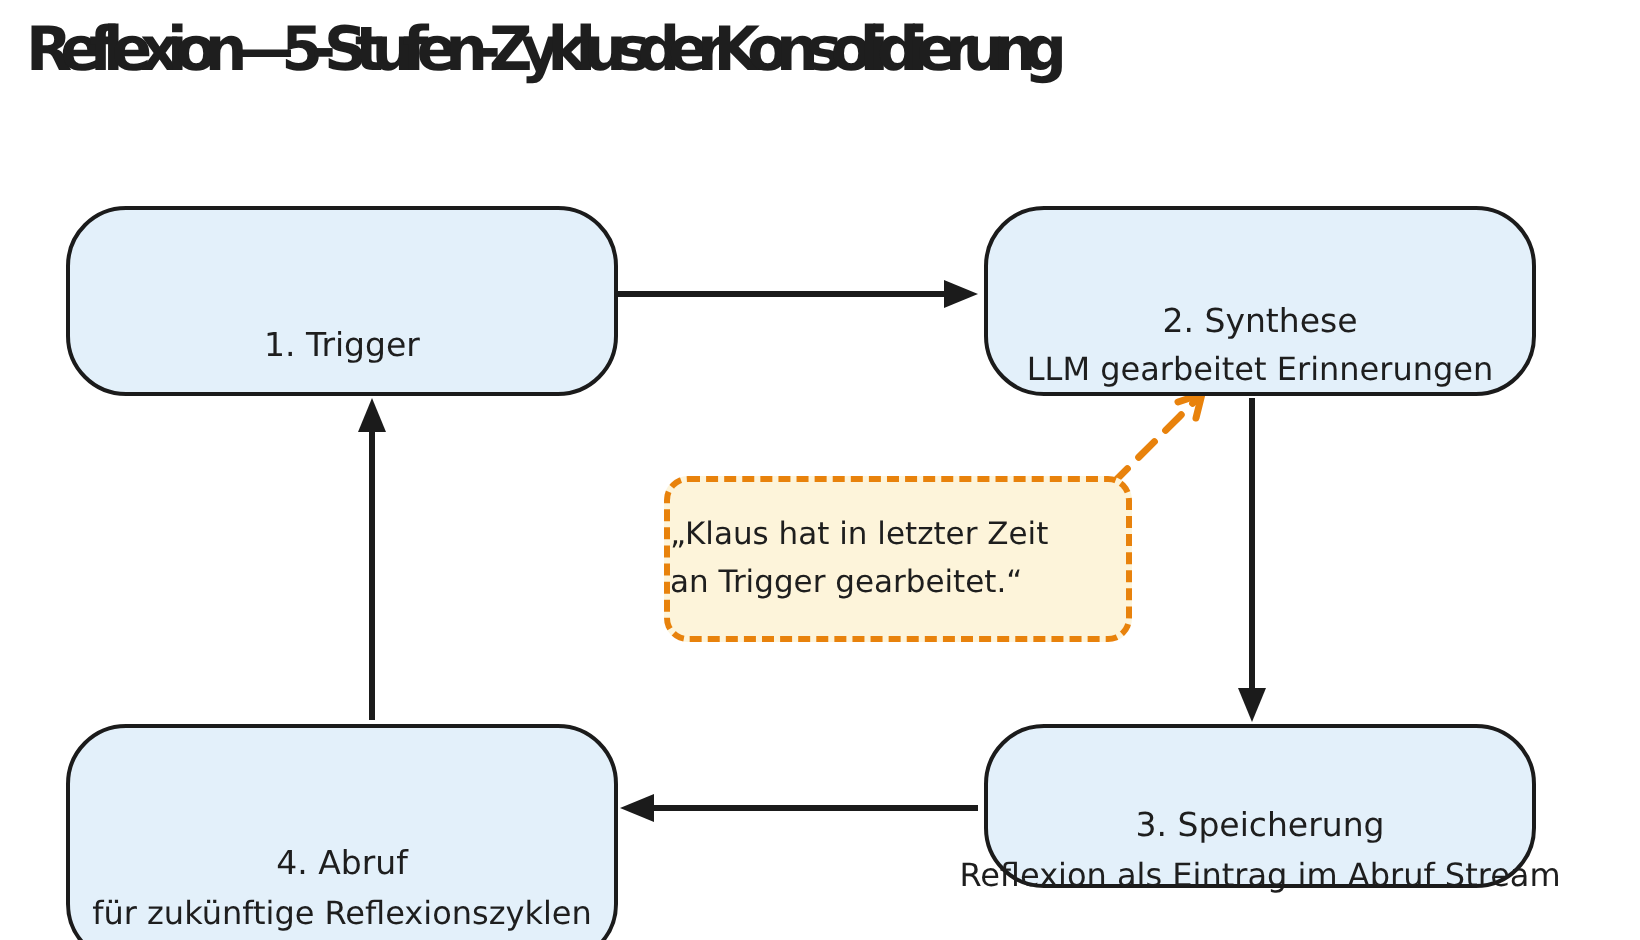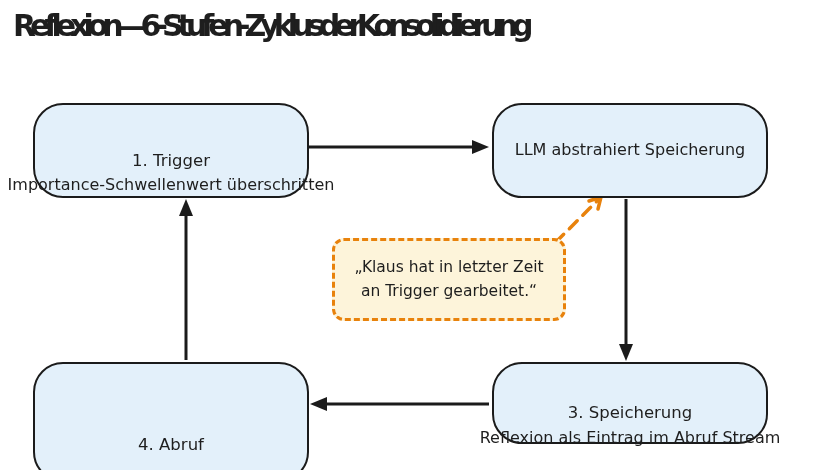--- a/index.html
+++ b/index.html
@@ -35,30 +35,30 @@
   .node-2{left:492px;top:103px;}
   .node-3{left:492px;top:362px;height:82px;}
   .node-4{left:33px;top:362px;height:120px;}
 
   .note{
     position:absolute;z-index:3;
     left:332px;top:238px;width:234px;height:83px;
     background:var(--note-fill);
     border:3.5px dashed var(--accent);
     border-radius:12px;
-    display:flex;flex-direction:column;align-items:center;justify-content:center;
+    display:flex;flex-direction:column;align-items:flex-start;justify-content:center;
     text-align:center;font-size:15.5px;line-height:1.5;
   }
 </style>
 </head>
 <body>
 
 <div class="canvas">
 
-  <div class="title">Reflexion — 6-Stufen-Zyklus der Konsolidierung</div>
+  <div class="title">Reflexion — 5-Stufen-Zyklus der Konsolidierung</div>
 
   <svg class="wires" width="820" height="470" viewBox="0 0 820 470">
 
     <line x1="309" y1="147" x2="478" y2="147" stroke="#1b1b1b" stroke-width="3"></line>
     <polygon points="489,147 472,140 472,154" fill="#1b1b1b"></polygon>
 
     <line x1="626" y1="199" x2="626" y2="350" stroke="#1b1b1b" stroke-width="3"></line>
     <polygon points="626,361 619,344 633,344" fill="#1b1b1b"></polygon>
 
     <line x1="489" y1="404" x2="321" y2="404" stroke="#1b1b1b" stroke-width="3"></line>
@@ -66,34 +66,35 @@
 
     <line x1="186" y1="360" x2="186" y2="210" stroke="#1b1b1b" stroke-width="3"></line>
     <polygon points="186,199 179,216 193,216" fill="#1b1b1b"></polygon>
 
     <path d="M 556,242 C 568,230 584,214 599,199" fill="none" stroke="#e8820c" stroke-width="3.5" stroke-linecap="round" stroke-dasharray="11 8"></path>
     <polyline points="589,201 601,197 598,209" fill="none" stroke="#e8820c" stroke-width="3.5" stroke-linejoin="round" stroke-linecap="round"></polyline>
   </svg>
 
   <div class="node node-1">
     <div class="t1">1. Trigger</div>
-    <div class="t2">Importance-Schwellenwert überschritten</div>
   </div>
 
   <div class="node node-2">
-    <div class="t2">LLM abstrahiert Speicherung</div>
+    <div class="t1">2. Synthese</div>
+    <div class="t2">LLM gearbeitet Erinnerungen</div>
   </div>
 
   <div class="node node-3">
     <div class="t1">3. Speicherung</div>
     <div class="t2">Reflexion als Eintrag im Abruf Stream</div>
   </div>
 
   <div class="node node-4">
     <div class="t1">4. Abruf</div>
+    <div class="t2">für zukünftige Reflexionszyklen</div>
   </div>
 
   <div class="note">
     <div>„Klaus hat in letzter Zeit</div>
     <div>an Trigger gearbeitet.“</div>
   </div>
 
 </div>
 
 </body></html>

